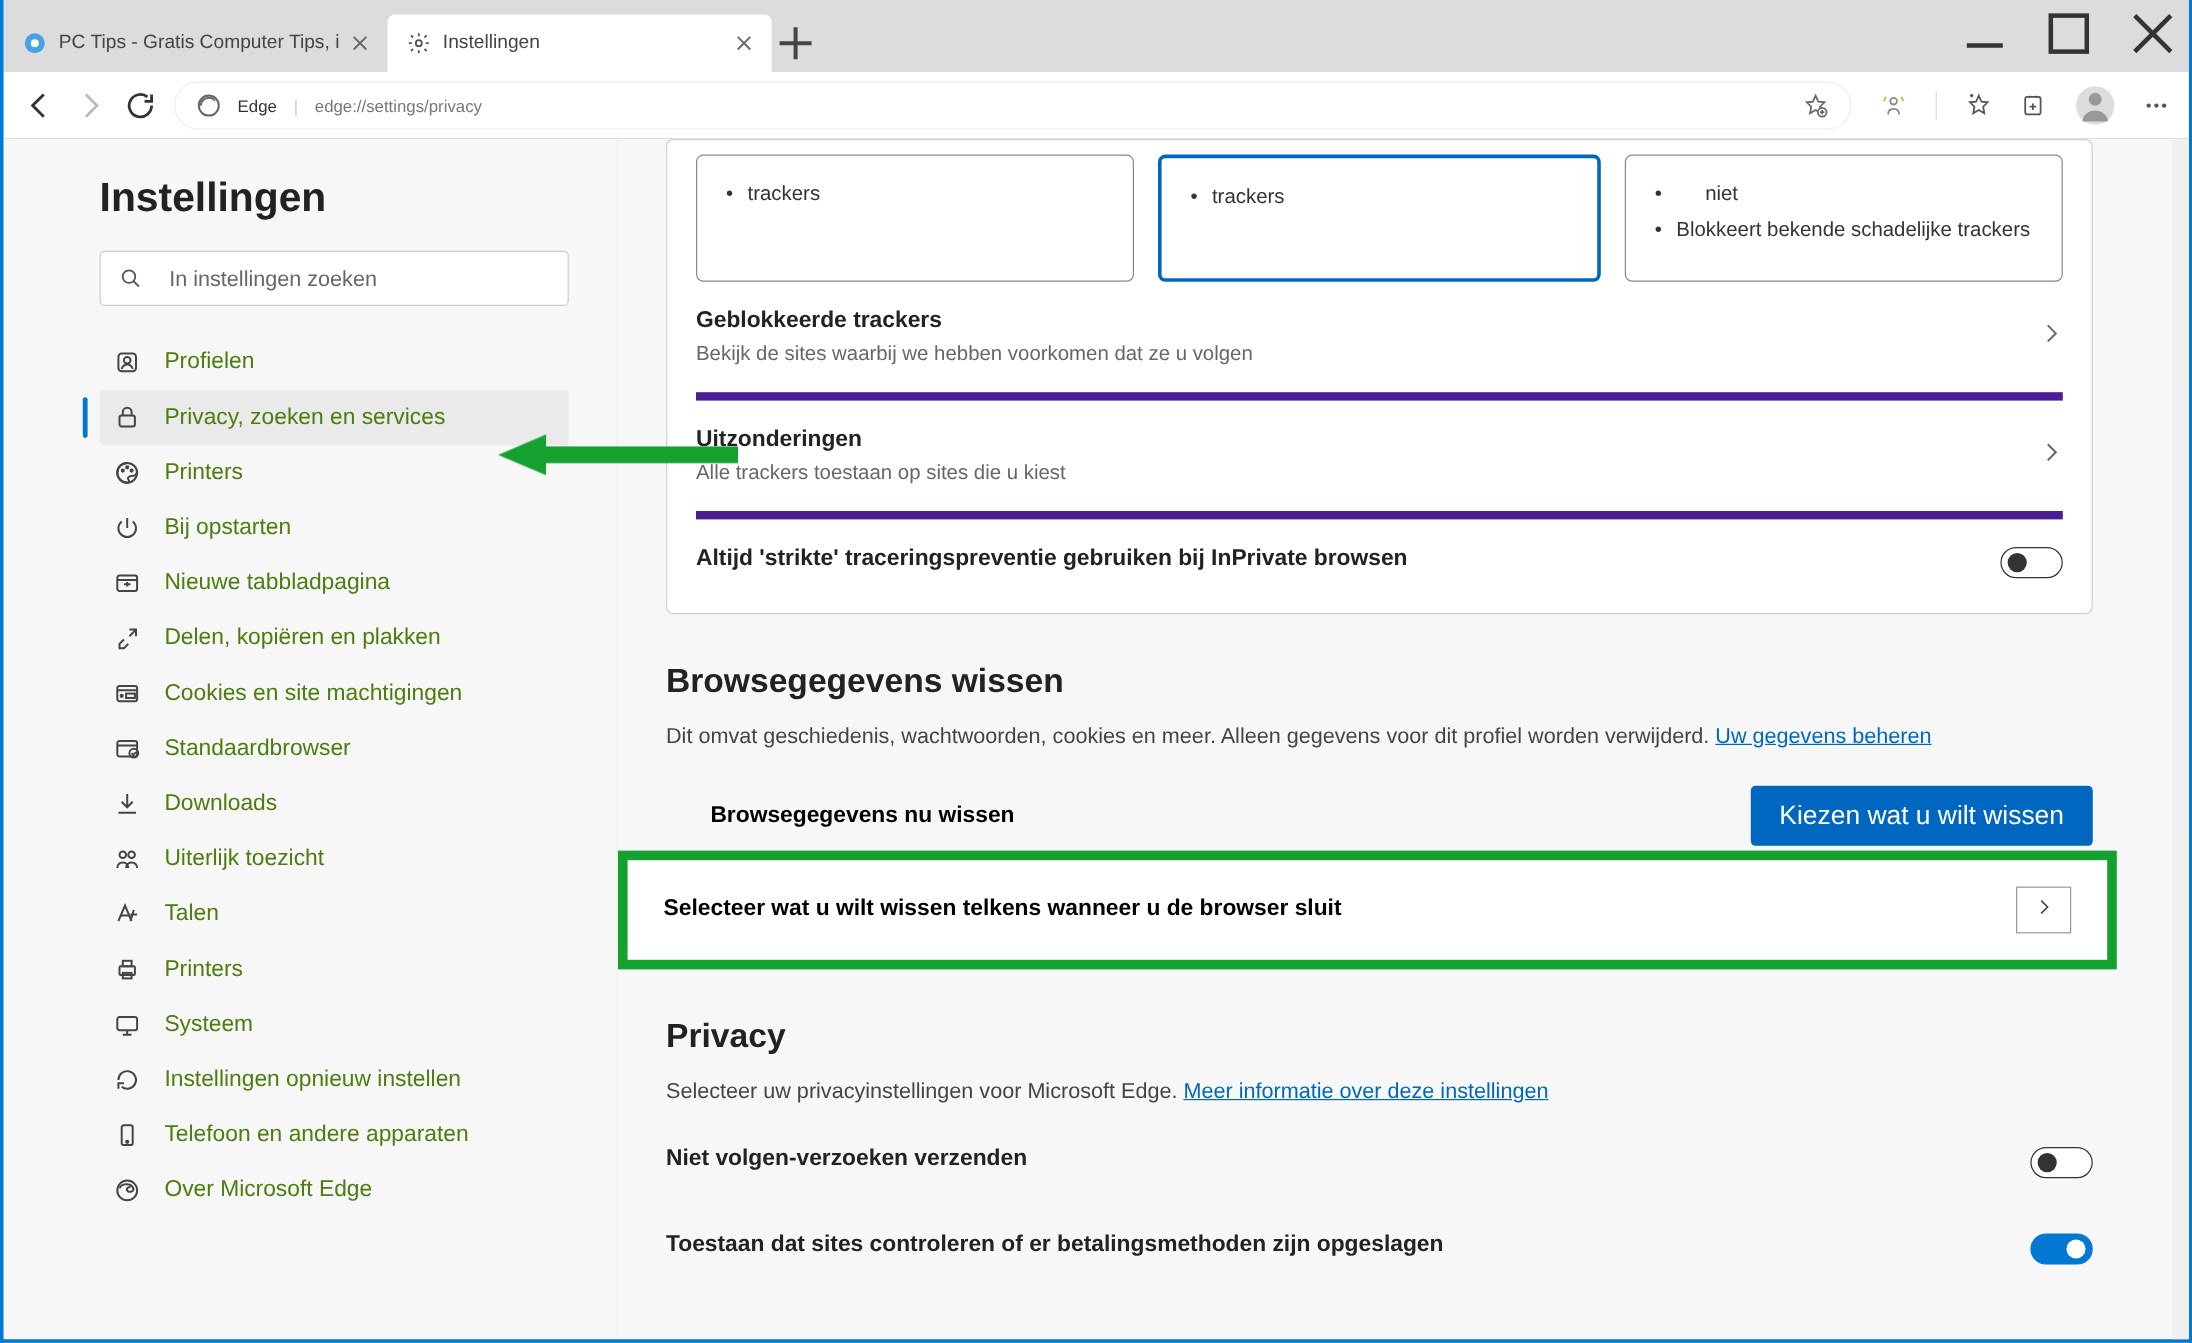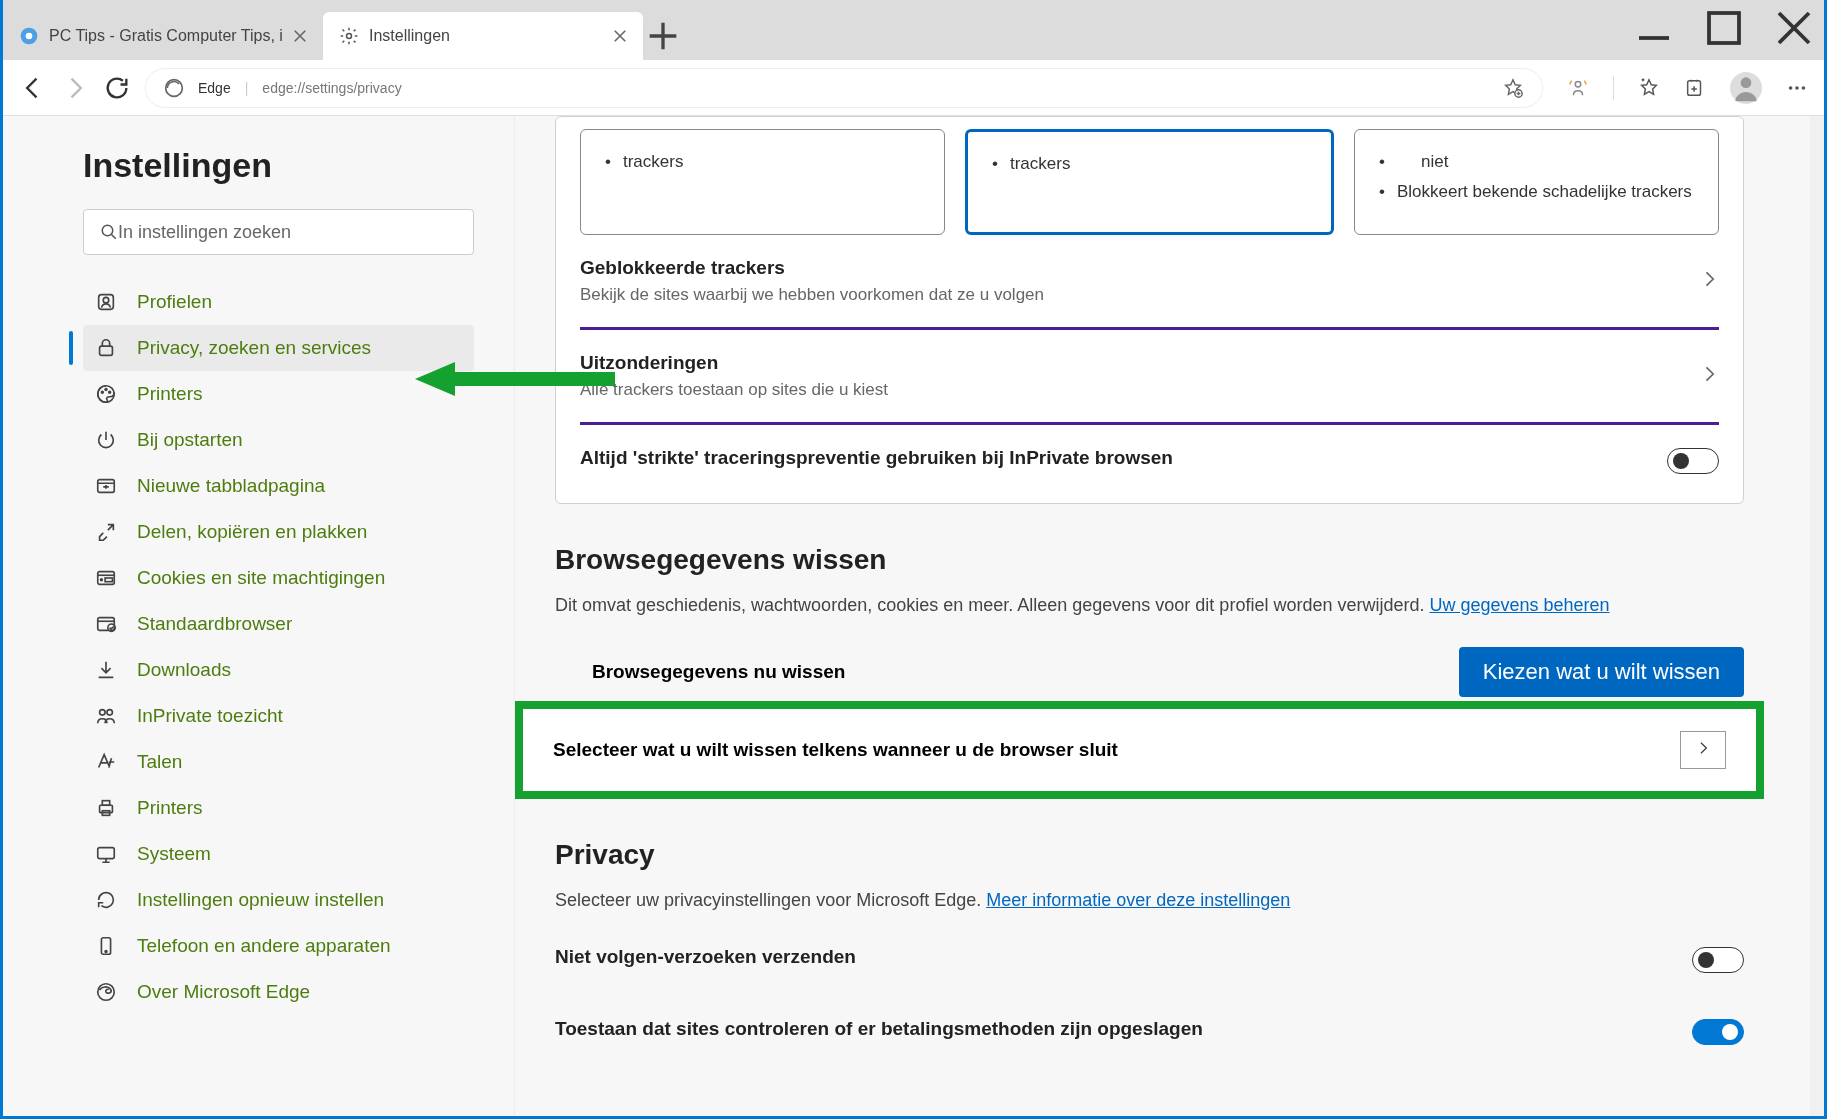--- a/index.html
+++ b/index.html
@@ -27,21 +27,21 @@
     .right-icons { display: flex; align-items: center; gap: 24px; padding-left: 10px; }
     .divider { width: 1px; height: 24px; background: #ddd; }
     .avatar { width: 32px; height: 32px; border-radius: 50%; background: #ddd; display: flex; align-items: center; justify-content: center; color: #888; }
 
     
     .content { display: flex; height: calc(100% - 116px); background: #f7f7f7; position: relative; }
 
     
     .sidebar { width: 512px; padding: 30px 40px 30px 80px; overflow-y: auto; border-right: 1px solid rgba(0,0,0,0.04); }
     .sidebar h1 { font-size: 34px; font-weight: 600; margin-bottom: 24px; color: #222; }
-    .settings-search { width: 100%; height: 46px; border: 1px solid #ccc; border-radius: 4px; display: flex; align-items: center; padding: 0 16px; gap: 0; margin-bottom: 24px; background: #fff; }
+    .settings-search { width: 100%; height: 46px; border: 1px solid #ccc; border-radius: 4px; display: flex; align-items: center; padding: 0 16px; gap: 23px; margin-bottom: 24px; background: #fff; }
     .settings-search .ph { color: #666; font-size: 18px; }
     .nav-list { list-style: none; }
     .nav-item { display: flex; align-items: center; gap: 20px; padding: 12px 12px; font-size: 19px; color: #4d7c0f; cursor: pointer; border-radius: 4px; }
     .nav-item.active { background: #eaeaea; position: relative; }
     .nav-item.active::before { content: ""; position: absolute; left: -14px; top: 6px; bottom: 6px; width: 4px; background: #0078d4; border-radius: 2px; }
     .nav-item .nicon { width: 22px; height: 22px; display: flex; align-items: center; justify-content: center; color: #444; }
 
     
     .main { flex: 1; padding: 0 80px 40px 40px; overflow-y: auto; position: relative; }
 
@@ -52,21 +52,21 @@
     .track-card ul { list-style: none; }
     .track-card li { display: flex; gap: 12px; margin-bottom: 6px; line-height: 1.4; }
     .track-card li::before { content: "•"; }
 
     .setting-row { display: flex; align-items: center; justify-content: space-between; padding: 22px 0; }
     .setting-row .titles { flex: 1; }
     .setting-row .t { font-size: 19px; font-weight: 600; color: #222; margin-bottom: 6px; }
     .setting-row .d { font-size: 17px; color: #666; }
     .chev { width: 20px; color: #666; }
     .section-box { border: 1px solid #d0d0d0; border-radius: 6px; background: #fff; padding: 6px 24px; margin-bottom: 40px; }
-    .section-box .setting-row + .setting-row { border-top: 3px solid #4c1d95; }
+    .section-box .setting-row + .setting-row { border-top: 7px solid #4c1d95; }
 
     h2 { font-size: 28px; font-weight: 600; margin: 30px 0 16px; color: #222; }
     .desc { font-size: 18px; color: #444; line-height: 1.5; }
     .desc a { color: #0067c0; text-decoration: underline; }
 
     .row-with-button { display: flex; align-items: center; justify-content: space-between; margin-top: 28px; margin-left: 37px; }
     .row-with-button .label { font-size: 19px; font-weight: 600; }
     .primary-btn { background: #0067c0; color: #fff; border: none; padding: 12px 24px; font-size: 22px; font-weight: 500; cursor: pointer; border-radius: 4px; }
 
     .highlighted-row { border: 8px solid #14a12f; background: #fff; display: flex; align-items: center; justify-content: space-between; padding: 22px 30px; margin-top: 4px; margin-left: -40px; margin-right: -20px; }
@@ -323,21 +323,21 @@
         <span>Downloads</span>
       </li>
       <li class="nav-item">
         <span class="nicon">
             <svg viewBox="0 0 24 24" fill="none" stroke="#444" stroke-width="1.8">
               <circle cx="8" cy="8" r="3"></circle>
               <circle cx="16" cy="8" r="3"></circle>
               <path d="M3 20c0-3 2-5 5-5s5 2 5 5M11 20c0-3 2-5 5-5s5 2 5 5"></path>
             </svg>
           </span>
-        <span>InPrivate toezicht</span>
+        <span>Uiterlijk toezicht</span>
       </li>
       <li class="nav-item">
         <span class="nicon">
             <svg viewBox="0 0 24 24" fill="none" stroke="#444" stroke-width="1.8">
               <path d="M4 18L10 4l6 14M6 13h8M18 8l-3 10M15 12h6"></path>
             </svg>
           </span>
         <span>Talen</span>
       </li>
       <li class="nav-item">

